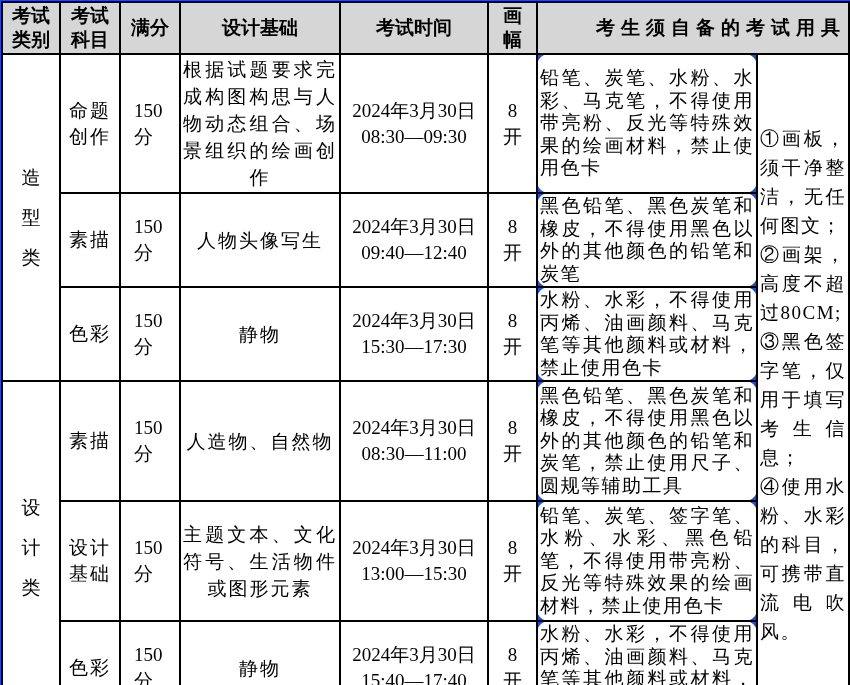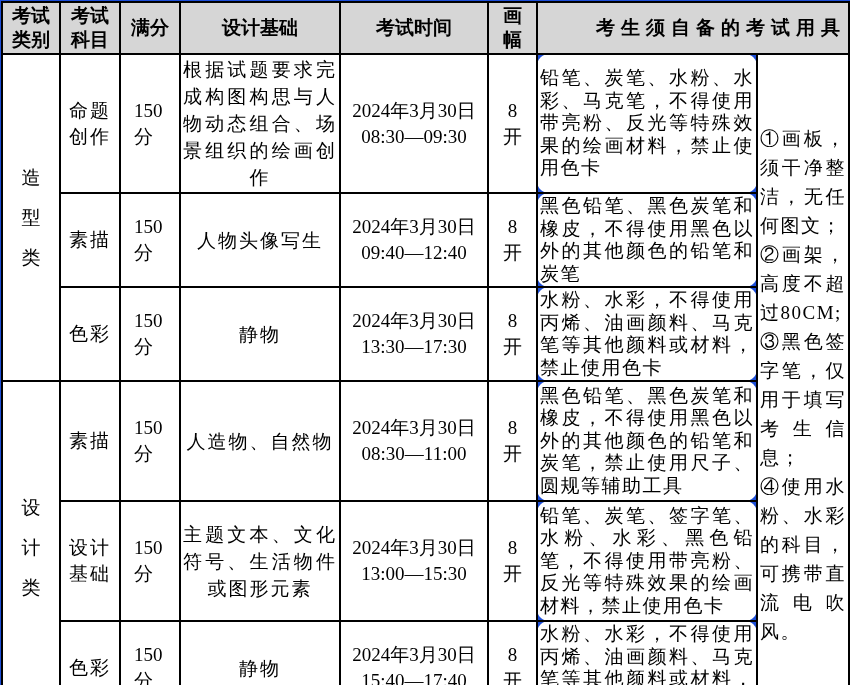--- a/index.html
+++ b/index.html
@@ -237,21 +237,21 @@
         <div class="subj-wrap">色彩</div>
       </td>
       <td class="score">
         <div class="score-wrap">150分</div>
       </td>
       <td class="scope">
         <div class="scope-wrap">静物</div>
       </td>
       <td class="time">
         <div class="time-line">2024年3月30日</div>
-        <div class="time-line">13:30—17:30</div>
+        <div class="time-line">15:30—17:30</div>
       </td>
       <td class="fmt">
         <div class="fmt-wrap">8开</div>
       </td>
       <td class="tools">
         <div class="tools-wrap">水粉、水彩，不得使用丙烯、油画颜料、马克笔等其他颜料或材料，禁止使用色卡</div>
       </td>
     </tr>
 
     <tr class="r4">

